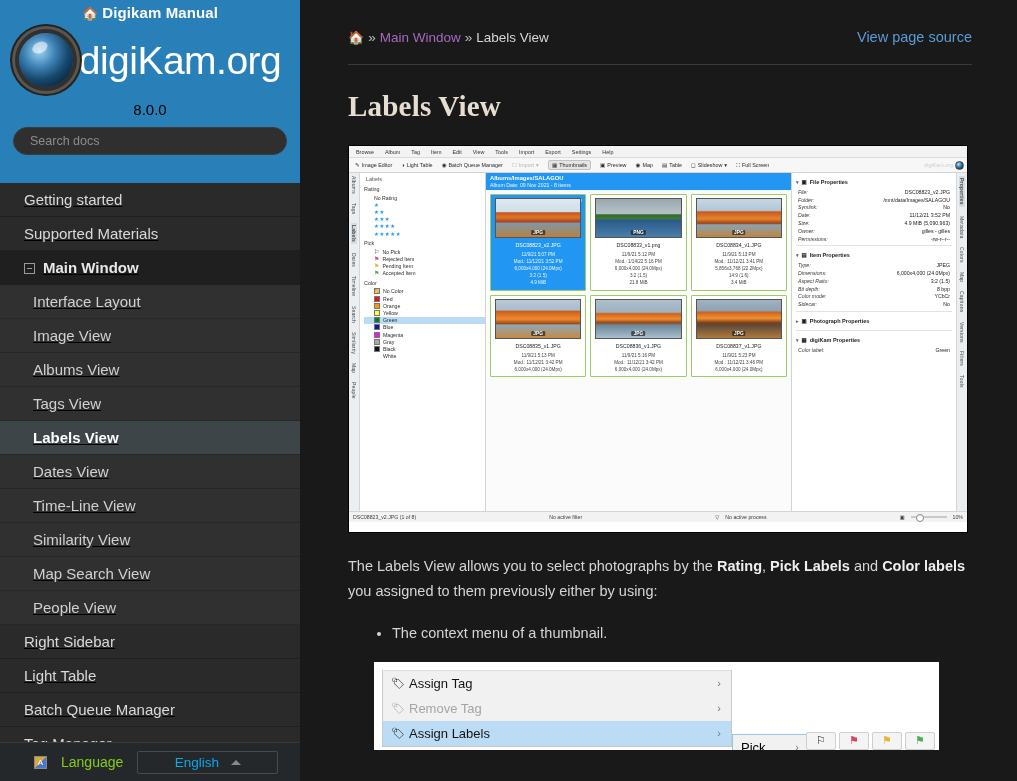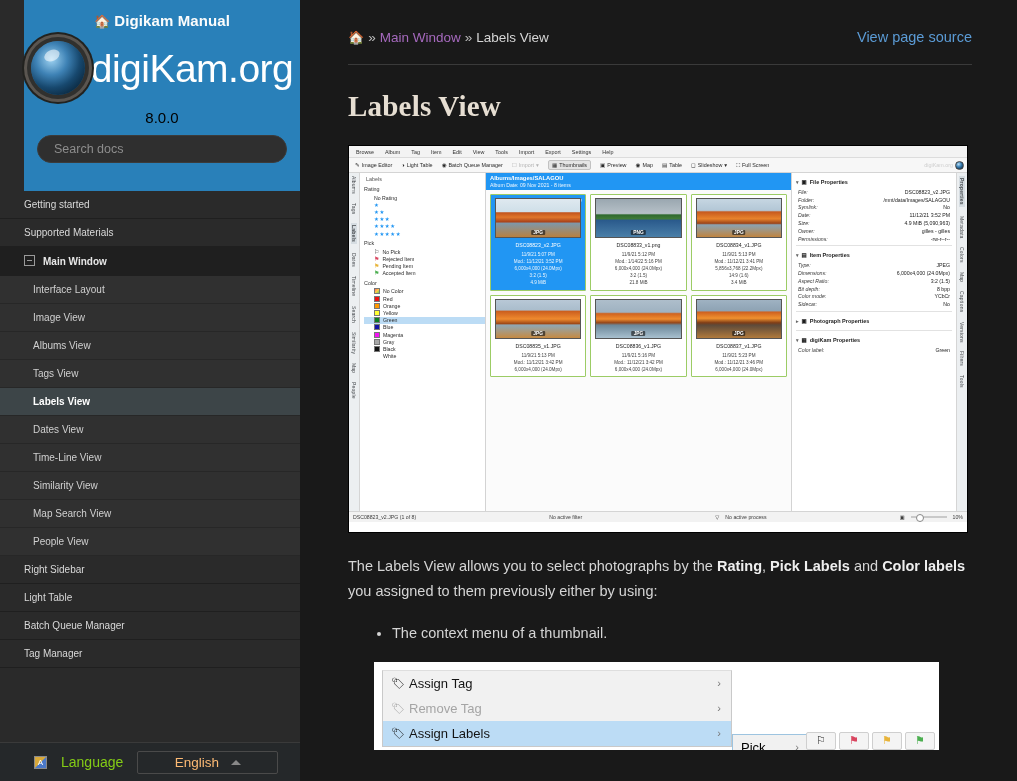--- a/index.html
+++ b/index.html
@@ -13,23 +13,22 @@
 
   
   #sidebar {
     width: 300px; height: 781px; flex: 0 0 300px;
     background: #2a2a2a;
     position: relative;
     overflow: hidden;
   }
   .sb-head {
     background: #2980b9;
-    padding: 12px 0 14px 0;
+    padding: 4px 0 14px 0;
     text-align: center;
-    margin-left: 24px;
   }
   .sb-title {
     color: #fcfcfc; font-size: 15px; font-weight: bold;
     letter-spacing: .1px;
   }
   .home-ico { font-size: 13px; margin-right: 4px; }
   .sb-logo-row {
     display: flex; align-items: center; justify-content: center;
     margin-top: 12px; gap: 6px;
   }
@@ -57,21 +56,21 @@
   .sb-search {
     width: 100%; height: 28px; border-radius: 50px;
     background: #2f2f2f; border: 1px solid #3b3b3b;
     color: #b9b9b9; font-size: 12.5px;
     padding: 0 16px;
     font-family: "Liberation Sans", sans-serif;
     outline: none;
   }
   .sb-search::placeholder { color: #8d8d8d; }
 
-  .sb-nav { font-size: 10px; }
+  .sb-nav { font-size: 15px; text-decoration: underline; }
   .nav-l1, .nav-l2 {
     display: block; color: #d9d9d9;
     padding: 8px 0 8px 24px;
     border-bottom: 1px solid #1f1f1f;
     cursor: pointer; white-space: nowrap;
   }
   .nav-l1.cur    { background: #1f1f1f; color: #e8e8e8; font-weight: bold; }
   .nav-l2 {
     background: #303030; padding-left: 33px;
     color: #d0d0d0; border-bottom: 1px solid #272727;
@@ -98,21 +97,21 @@
   .lang-ico {
     width: 13px; height: 13px; flex: 0 0 13px;
     background: linear-gradient(135deg,#d8a93a 0%,#d8a93a 48%,#4a78c8 52%,#4a78c8 100%);
     border: 1px solid #8a8a8a; font-size: 8px; color:#fff;
     display:flex; align-items:center; justify-content:center;
   }
   .lang-label { color: #84cc16; font-size: 14px; }
   .lang-sel {
     width: 141px; height: 23px; border: 1px solid #4a4a4a;
     border-radius: 2px; background: transparent;
-    color: #fdba74; font-size: 13.5px;
+    color: #0ea5e9; font-size: 13.5px;
     display: flex; align-items: center; justify-content: center; gap: 12px;
     cursor: pointer;
   }
   .caret-up {
     width:0;height:0;border-left:5px solid transparent;
     border-right:5px solid transparent;border-bottom:5px solid #888;
   }
 
   
   #main {

